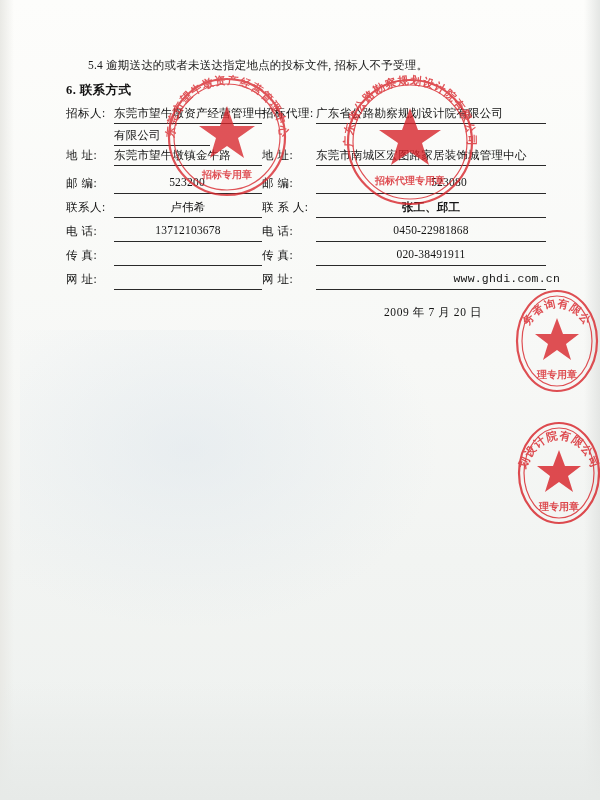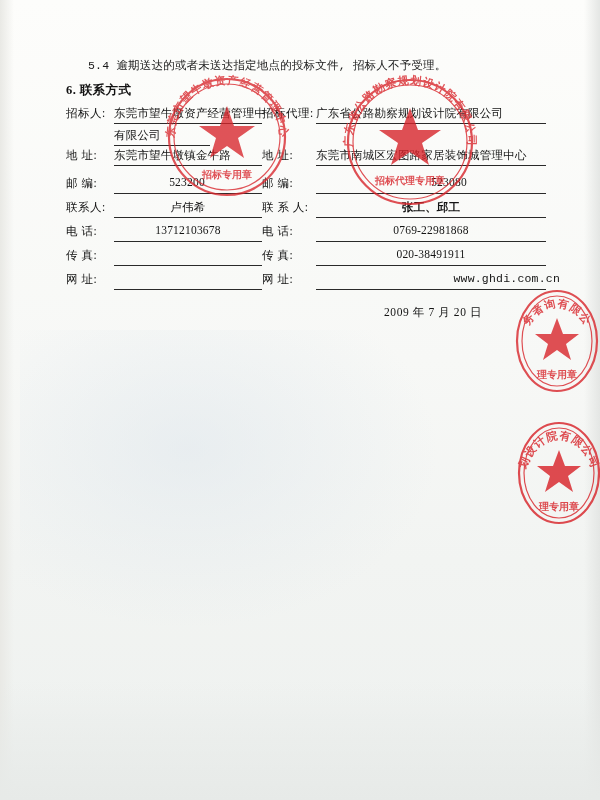--- a/index.html
+++ b/index.html
@@ -57,21 +57,20 @@
   }
 
   .line-54 {
     position: absolute;
     left: 88px;
     top: 58px;
     font-size: 11.5px;
     color: #1a1a1a;
     letter-spacing: 0.2px;
     white-space: nowrap;
-    font-family: Liberation Mono, monospace;
   }
   .sec-head {
     position: absolute;
     left: 66px;
     top: 82px;
     font-size: 12.5px;
     font-weight: bold;
     color: #121212;
     letter-spacing: 0.4px;
     white-space: nowrap;
@@ -220,21 +219,21 @@
       <span class="lbl right-col">联 系 人:</span>
       <span class="val b val-center" style="left:250px; width:230px;font-weight:bold;">张工、邱工</span>
       <span class="ul" style="left:48px; top:17px; width:148px;"></span>
       <span class="ul" style="left:250px; top:17px; width:230px;"></span>
     </div>
 
     <div class="row" style="top:224px;">
       <span class="lbl">电 话:</span>
       <span class="val a val-center" style="left:48px; width:148px;">13712103678</span>
       <span class="lbl right-col">电 话:</span>
-      <span class="val b val-center" style="left:250px; width:230px;">0769-22981868</span>
+      <span class="val b val-center" style="left:250px; width:230px;">0450-22981868</span>
       <span class="ul" style="left:48px; top:17px; width:148px;"></span>
       <span class="ul" style="left:250px; top:17px; width:230px;"></span>
     </div>
 
     <div class="row" style="top:248px;">
       <span class="lbl">传 真:</span>
       <span class="val a val-center" style="left:48px; width:148px;"></span>
       <span class="lbl right-col">传 真:</span>
       <span class="val b val-center" style="left:250px; width:230px;">020-38491911</span>
       <span class="ul" style="left:48px; top:17px; width:148px;"></span>

